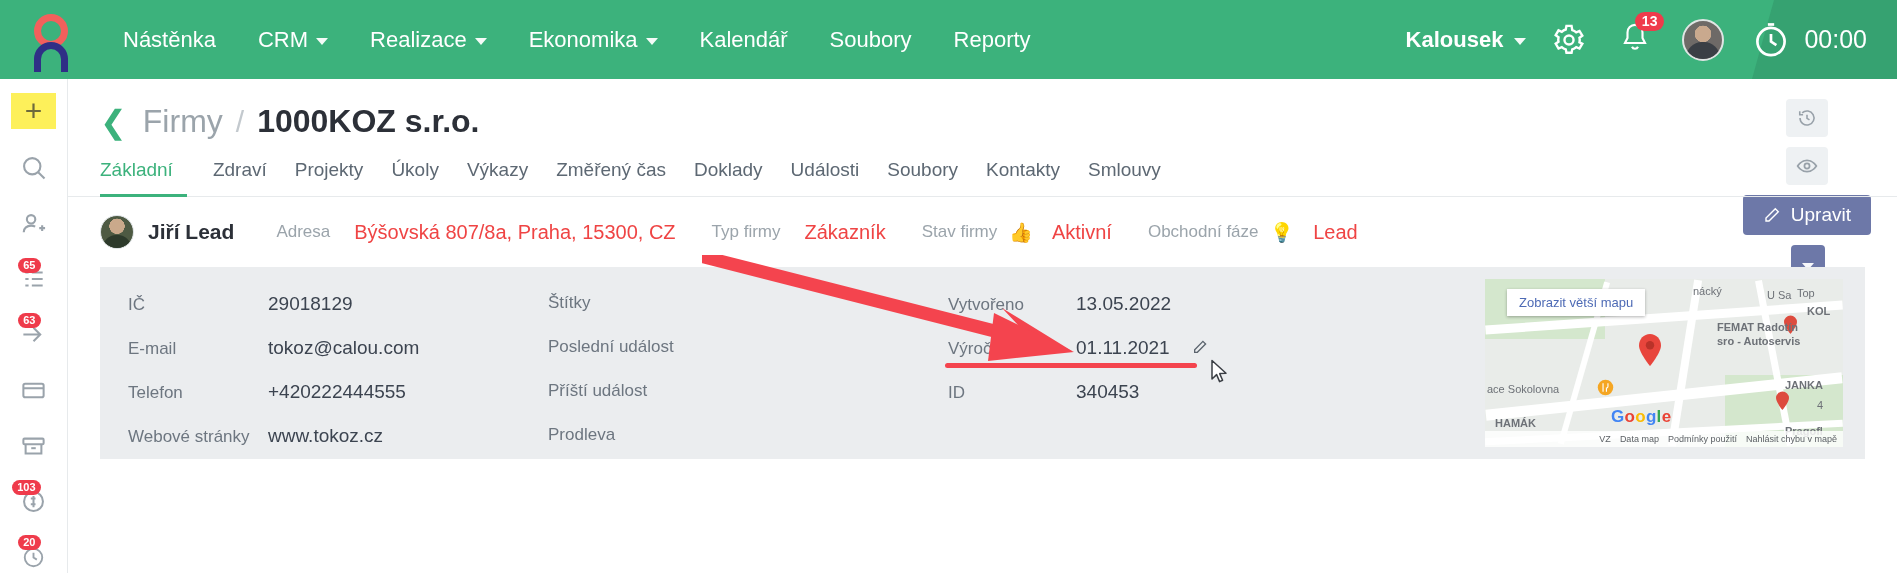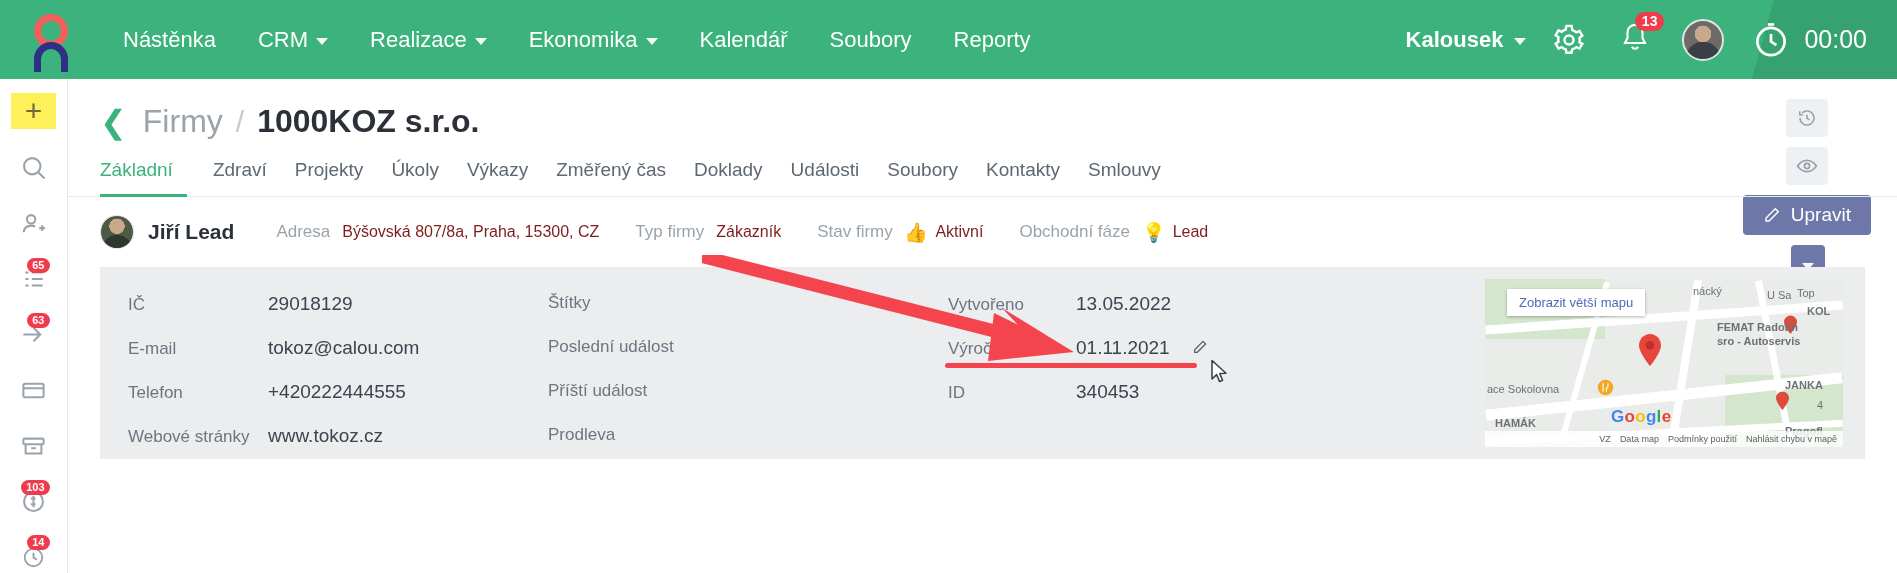--- a/index.html
+++ b/index.html
@@ -88,21 +88,21 @@
     margin-top: 14px; width: 45px; height: 45px; background: #fdf05a;
     display: flex; align-items: center; justify-content: center;
     font-size: 30px; color: #6d6a3c; cursor: pointer; line-height: 1;
   }
   .rail-icon {
     margin-top: 24px; width: 46px; height: 40px; position: relative;
     display: flex; align-items: center; justify-content: center;
     color: #9aa3ab; cursor: pointer;
   }
   .rail-badge {
-    position: absolute; top: -6px; right: 7px; background: #ef3b4b;
+    position: absolute; top: -6px; right: 16px; background: #ef3b4b;
     color: #fff; font-size: 11px; border-radius: 9px; padding: 1px 5px;
     line-height: 13px; font-weight: bold;
   }
 
   
   .page {
     position: absolute; left: 68px; top: 79px; width: 1829px; height: 494px;
     background: #ffffff;
   }
   .crumb-row {
@@ -158,21 +158,21 @@
     position: relative; overflow: hidden; margin-right: 14px;
     border: 1px solid #dde2e5;
   }
   .avatar-sm::after {
     content: ""; position: absolute; left: 50%; top: 58%;
     transform: translateX(-50%); width: 28px; height: 20px;
     border-radius: 13px 13px 0 0; background: #2d3a2b;
   }
   .person-name { font-size: 21px; font-weight: bold; color: #2c3038; margin-right: 42px; }
   .lbl { font-size: 17px; color: #9ba4ab; margin-right: 12px; white-space: nowrap; }
-  .val-inline { font-size: 16px; color: #7f1d1d; margin-right: 36px; white-space: nowrap; }
+  .val-inline { font-size: 20px; color: #ef4444; margin-right: 36px; white-space: nowrap; margin-left: 12px; }
   .emoji { font-size: 19px; margin-right: 7px; }
 
   .detail-card {
     margin: 0 32px; background: #ebedef; height: 192px; position: relative;
     display: flex; padding: 26px 0 0 0;
   }
   .col { padding-left: 28px; }
   .col-1 { width: 420px; }
   .col-2 { width: 400px; }
   .col-3 { width: 290px; }
@@ -367,21 +367,21 @@
         <path d="M12 7v10M9.6 9.4h4.2M9.6 14.4h4.2"></path>
     </svg>
     <span class="rail-badge">103</span>
   </div>
 
   <div class="rail-icon">
     <svg width="25" height="25" viewBox="0 0 24 24" fill="none" stroke="#9aa3ab" stroke-width="1.8">
       <circle cx="12" cy="12" r="8.4"></circle>
         <path d="M12 7.4V12l3.2 2"></path>
     </svg>
-    <span class="rail-badge">14</span>
+    <span class="rail-badge">20</span>
   </div>
 </div>
 
 <div class="page">
 
   <div class="crumb-row">
     <span class="back-chevron">❮</span>
     <span class="crumb-parent">Firmy</span>
     <span class="crumb-sep">/</span>
     <span class="crumb-current">1000KOZ s.r.o.</span>

